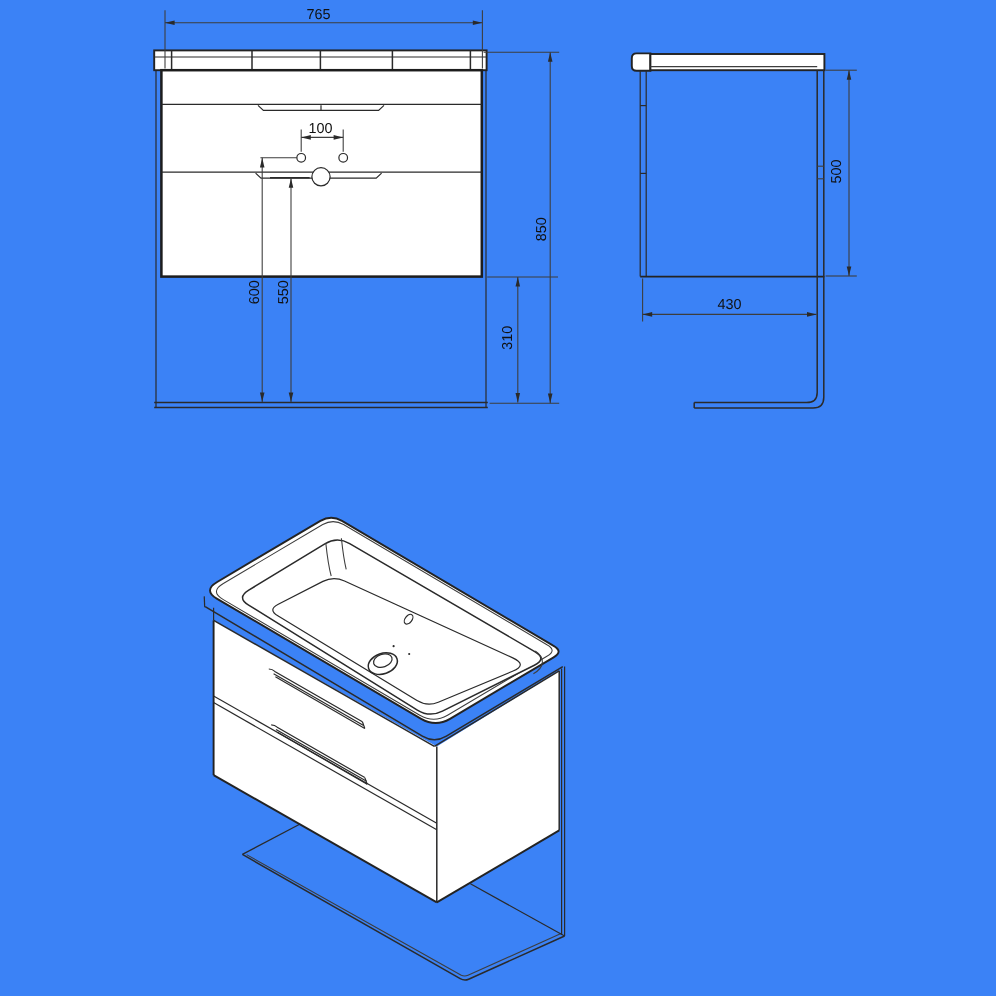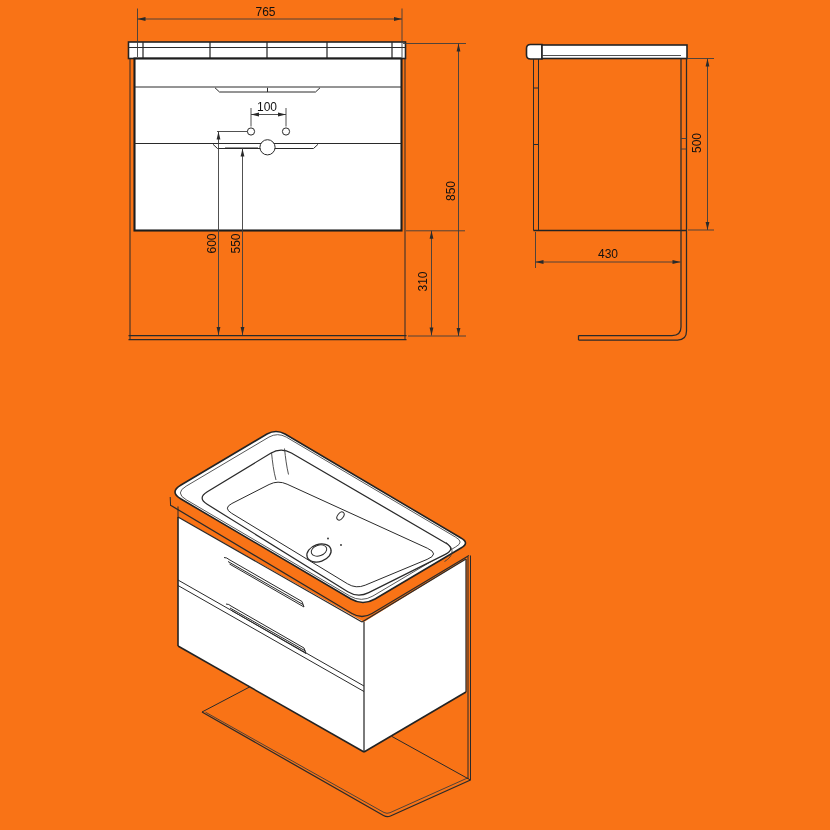--- a/index.html
+++ b/index.html
@@ -1,16 +1,16 @@
 <!DOCTYPE html>
 <html><head>
 <meta charset="utf-8">
 <style>
   html,body{margin:0;padding:0;background:#ffffff;}
-  .stage{width:830px;height:830px;background:#f97316;position:relative;overflow:hidden;}
+  .stage{width:830px;height:830px;background:#3b82f6;position:relative;overflow:hidden;}
   svg{display:block;}
   .o  {stroke:#232323;fill:none;stroke-width:1.6;}
   .o2 {stroke:#1d1d1d;fill:none;stroke-width:2.1;}
   .t  {stroke:#2a2a2a;fill:none;stroke-width:1;}
   .t2 {stroke:#2a2a2a;fill:none;stroke-width:1.25;}
   .d  {stroke:#3d3d3d;fill:none;stroke-width:0.9;}
   .ar {fill:#2a2a2a;stroke:none;}
   .wf {fill:#ffffff;}
   .nf {fill:none;}
   .dim-text{font-family:"Liberation Sans", sans-serif;font-size:12px;fill:#111;text-anchor:middle;}

